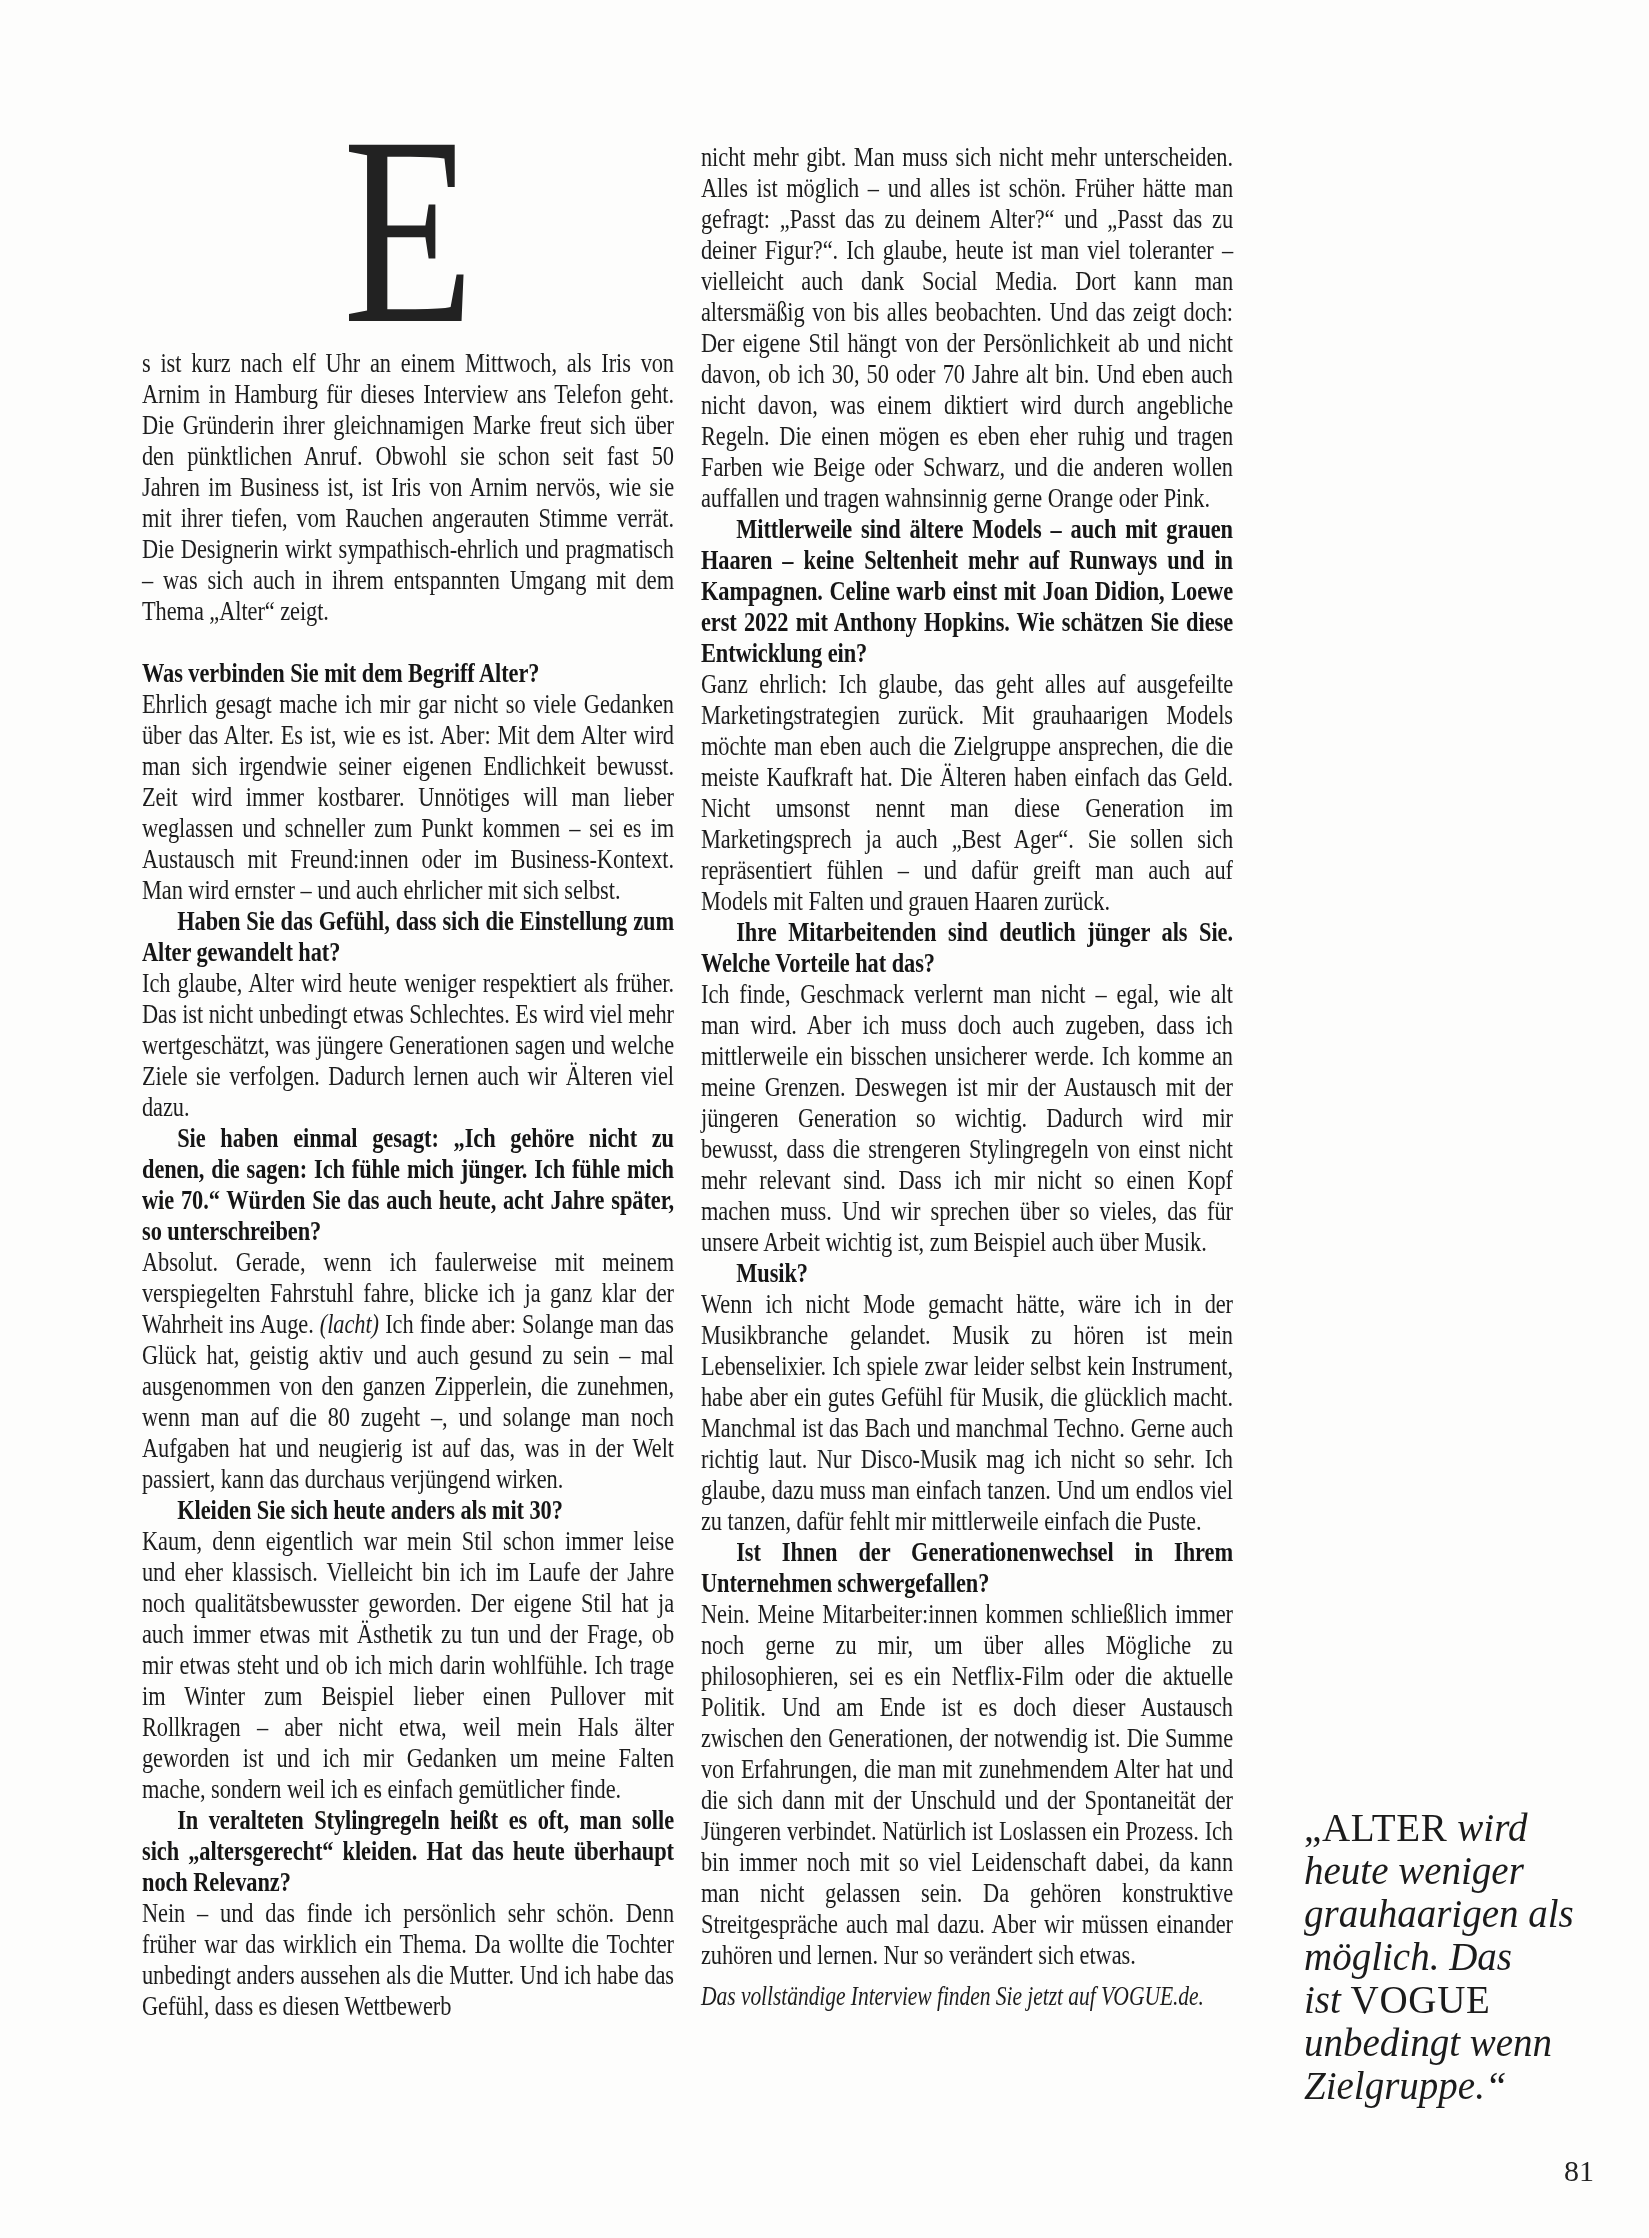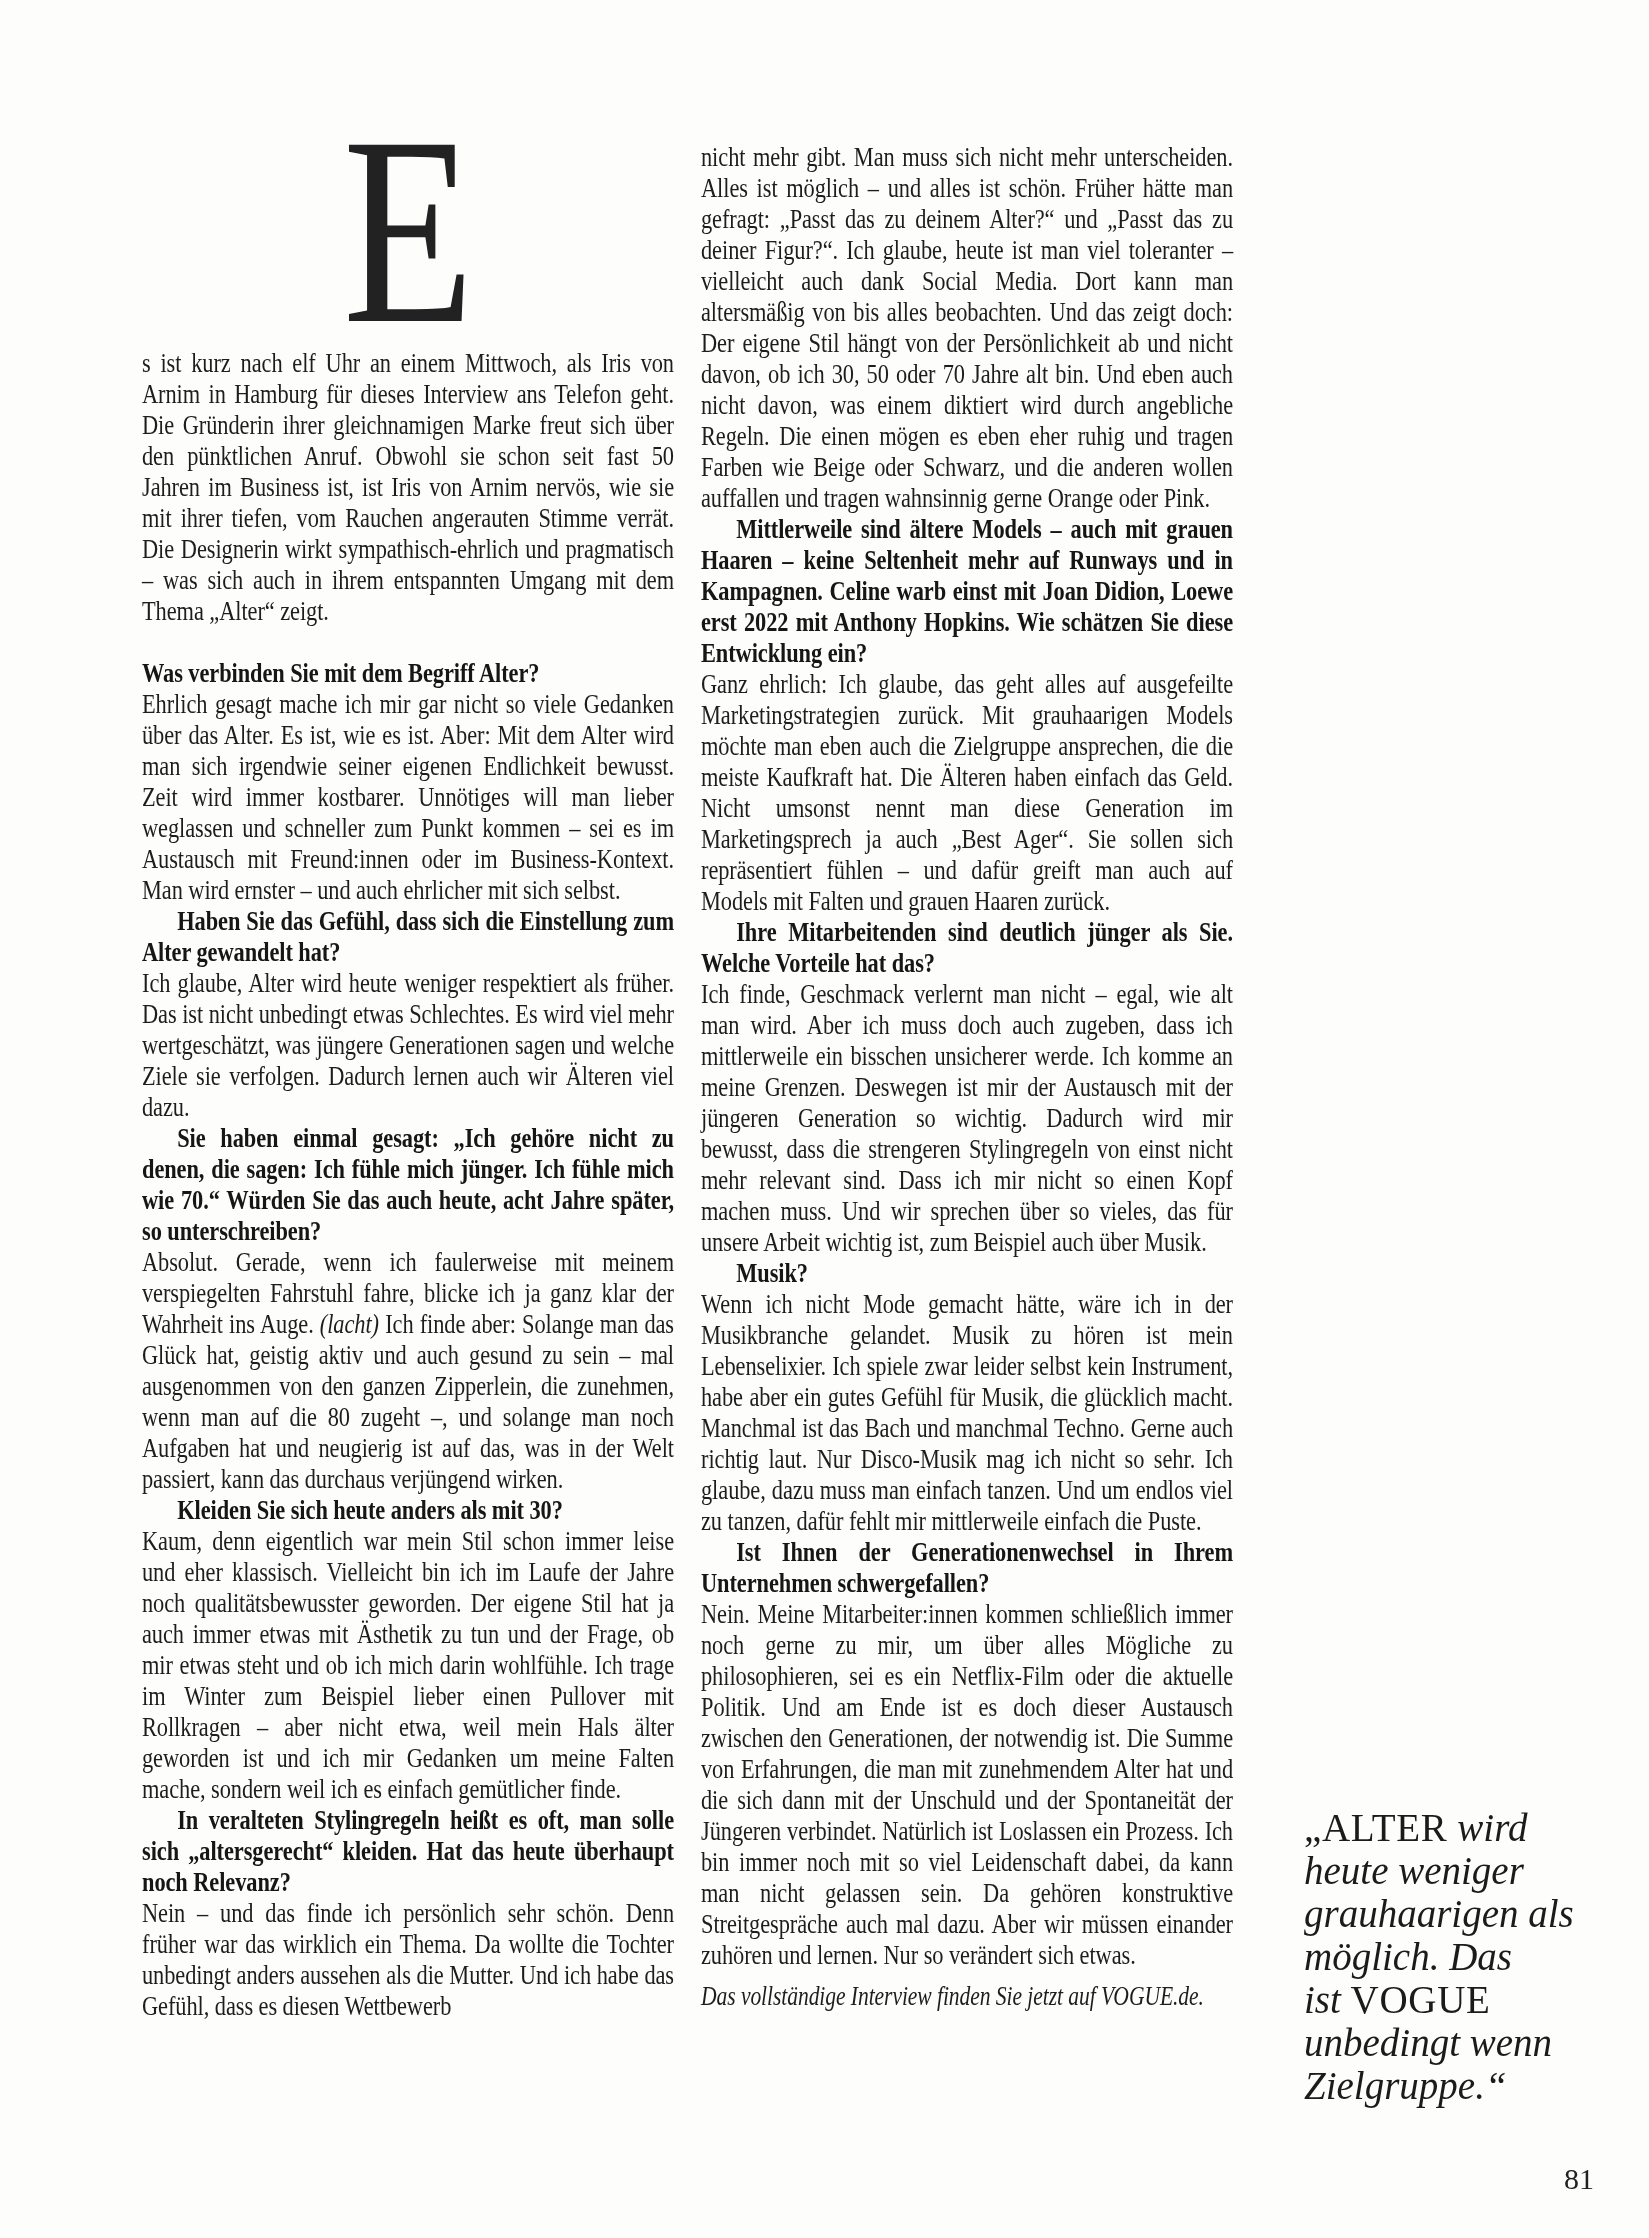--- a/index.html
+++ b/index.html
@@ -26,21 +26,21 @@
   .run.italic{font-style:italic;}
   .pull-quote{
     position:absolute;left:1284px;top:1806px;width:286px;
     font-size:39px;line-height:43px;color:#1b1b1b;margin-left:20px;
   }
   .pq-line{white-space:nowrap;}
   .pq-line .run.caps{font-style:normal;letter-spacing:0.7px;}
   .pq-line .run.italic{font-style:italic;}
   .page-number{
     position:absolute;left:1564px;top:2154px;
-    font-size:30px;color:#222;margin-top:8px;
+    font-size:30px;color:#222;
   }
 </style>
 </head>
 <body>
 
 <div class="page">
 
   <div class="column left">
     <div class="col-inner">
       <div class="dropcap">E</div>

